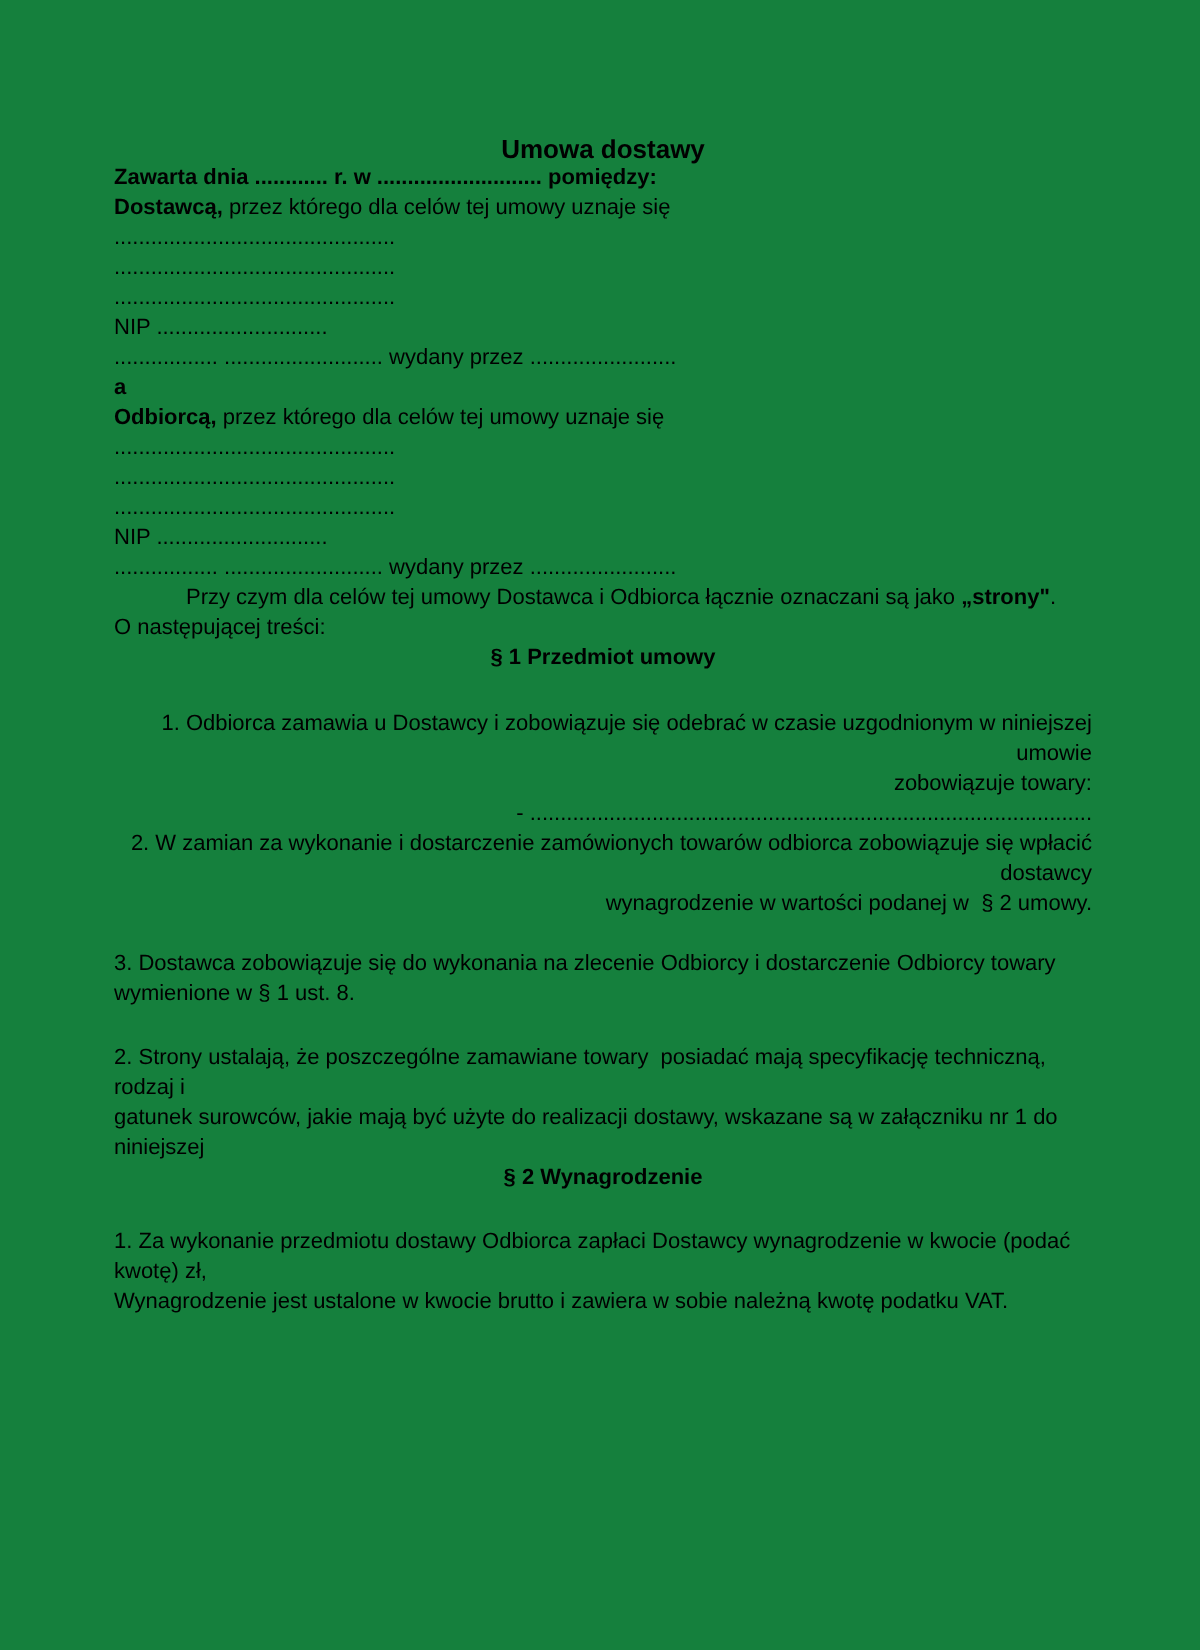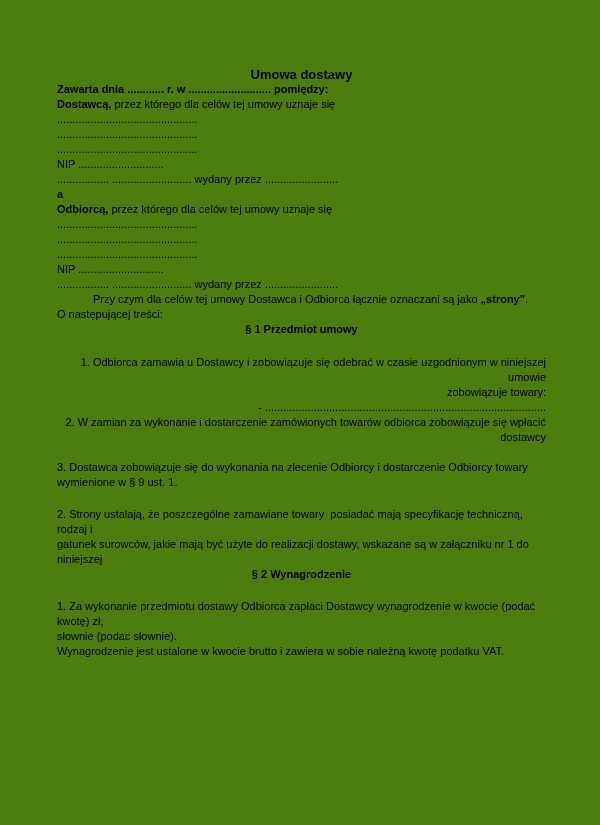--- a/index.html
+++ b/index.html
@@ -5,21 +5,21 @@
   html, body {
     margin: 0;
     padding: 0;
     background: #ffffff;
   }
   .page {
     position: relative;
     width: 600px;
     height: 825px;
     box-sizing: border-box;
-    background: #4d7c0f;
+    background: #15803d;
     padding: 67px 54px 0 57px;
     font-family: "Liberation Sans", sans-serif;
     font-size: 11px;
     line-height: 15px;
     color: #000000;
     overflow: hidden;
   }
   .page p {
     margin: 0;
     white-space: pre-wrap;
@@ -87,33 +87,33 @@
 
   <p class="content-intro">O następującej treści:</p>
 
   <p class="section-heading h1-heading">§ 1 Przedmiot umowy</p>
 
   <div class="clause-group-1">
     <p>1. Odbiorca zamawia u Dostawcy i zobowiązuje się odebrać w czasie uzgodnionym w niniejszej umowie</p>
     <p>zobowiązuje towary:</p>
     <p>- ............................................................................................</p>
     <p>2. W zamian za wykonanie i dostarczenie zamówionych towarów odbiorca zobowiązuje się wpłacić dostawcy</p>
+    <p>wynagrodzenie w wartości podanej w  § 2 umowy.</p>
   </div>
 
   <div class="clause-3">
     <p>3. Dostawca zobowiązuje się do wykonania na zlecenie Odbiorcy i dostarczenie Odbiorcy towary</p>
-    <p>wymienione w § 9 ust. 1.</p>
+    <p>wymienione w § 1 ust. 8.</p>
   </div>
 
   <div class="clause-4">
     <p>2. Strony ustalają, że poszczególne zamawiane towary  posiadać mają specyfikację techniczną, rodzaj i</p>
     <p>gatunek surowców, jakie mają być użyte do realizacji dostawy, wskazane są w załączniku nr 1 do niniejszej</p>
   </div>
 
   <p class="section-heading h2-heading">§ 2 Wynagrodzenie</p>
 
   <div class="s2-clause-1">
     <p>1. Za wykonanie przedmiotu dostawy Odbiorca zapłaci Dostawcy wynagrodzenie w kwocie (podać kwotę) zł,</p>
-    <p>słownie (podac słownie).</p>
     <p>Wynagrodzenie jest ustalone w kwocie brutto i zawiera w sobie należną kwotę podatku VAT.</p>
   </div>
 
 </div>
 
 </body></html>

